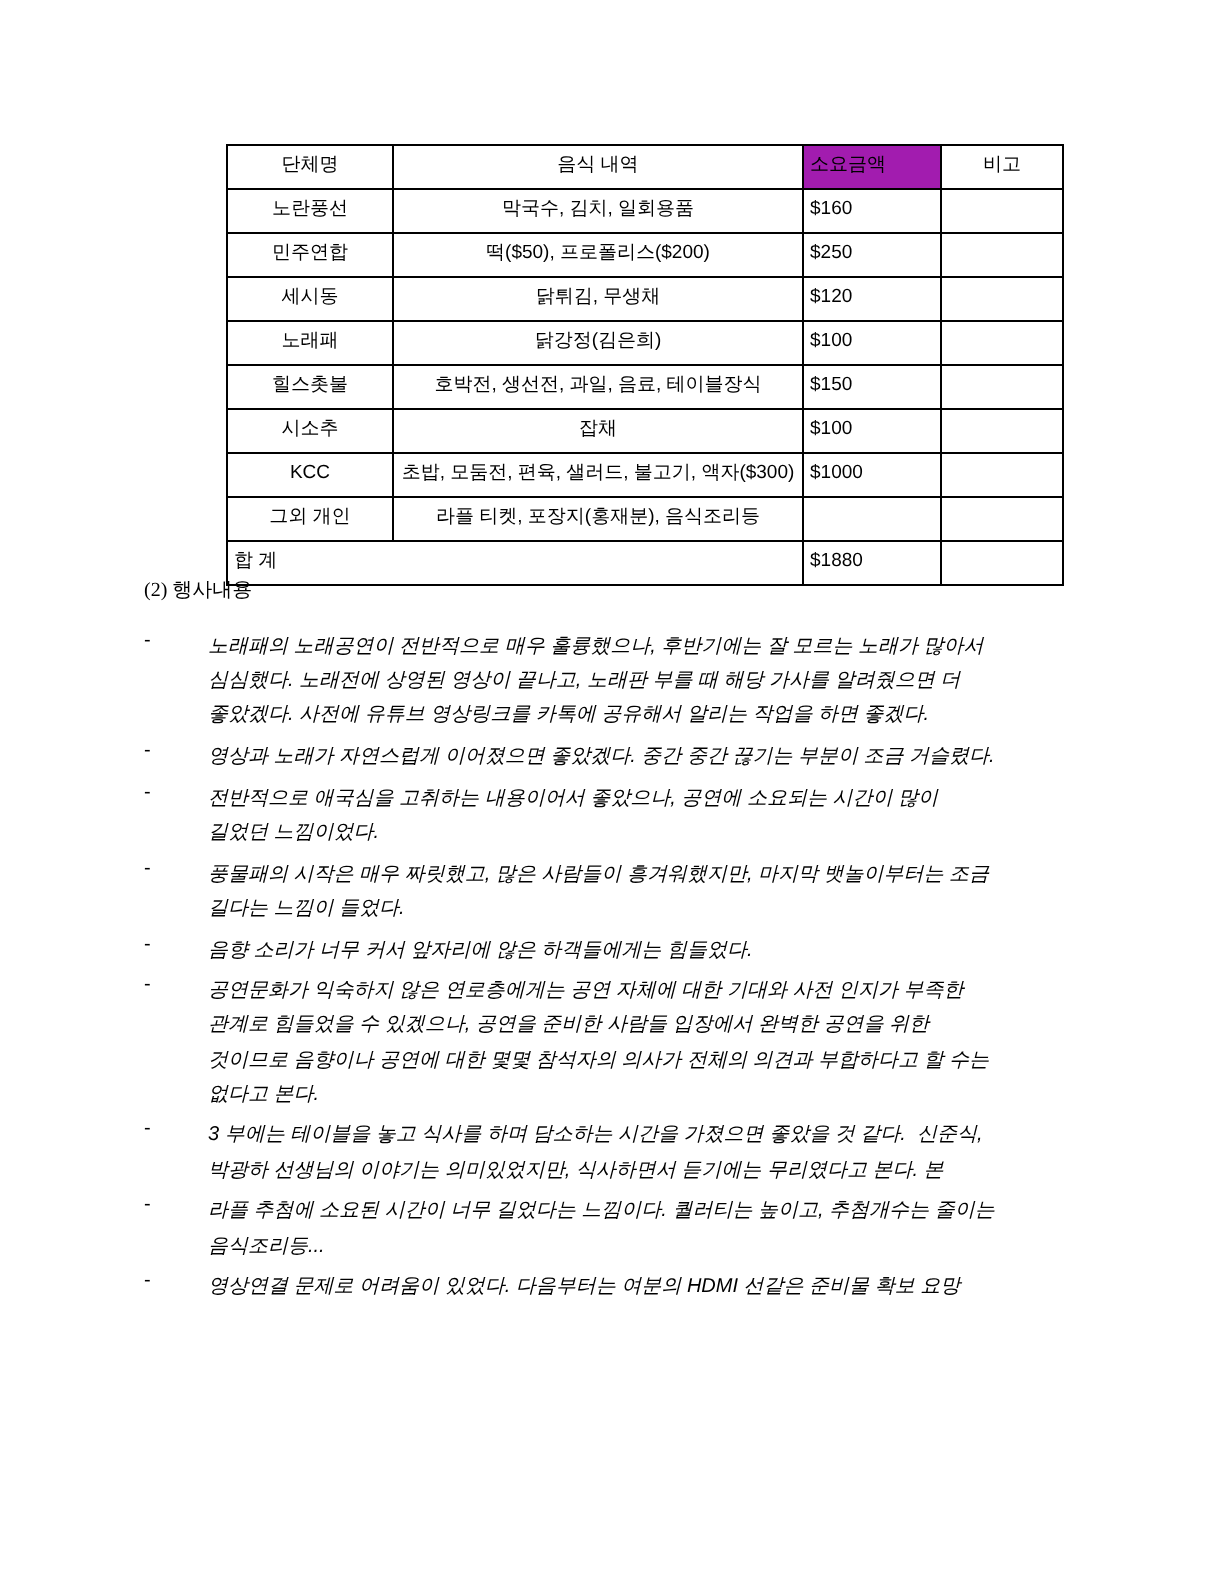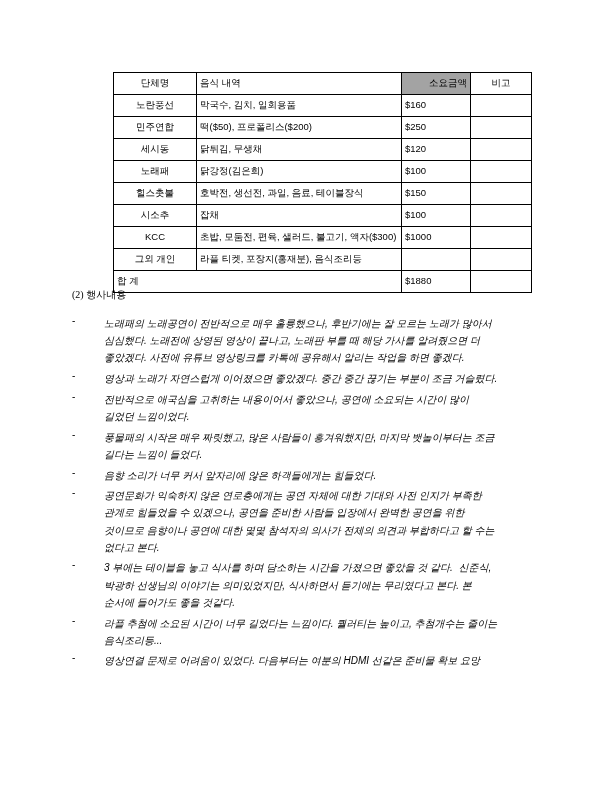--- a/index.html
+++ b/index.html
@@ -37,27 +37,27 @@
   }
   table.cost-table td, table.cost-table th {
     border: 1px solid #000000;
     padding: 2px 3px;
     height: 17px;
     vertical-align: middle;
     font-weight: normal;
     line-height: 1.15;
   }
   .c-org { width: 76px; text-align: center; }
-  .c-desc { width: 198px; text-align: left; }
+  .c-desc { width: 198px; text-align: center; }
   .c-amt { width: 62px; text-align: left; padding-left: 5px; }
   .c-note { width: 54px; }
 
   th.c-amt-head {
-    text-align: right;
-    background: #a3a3a3;
+    text-align: left;
+    background: #a21caf;
   }
   .total-label {
   }
 
   
   .section-title {
     position: absolute;
     left: 72px;
     top: 288px;
     font-size: 10px;
@@ -216,21 +216,20 @@
         <span class="ln">것이므로 음향이나 공연에 대한 몇몇 참석자의 의사가 전체의 의견과 부합하다고 할 수는</span>
         <span class="ln">없다고 본다.</span>
       </span>
     </div>
 
     <div class="bullet">
       <span class="dash">-</span>
       <span class="lines">
         <span class="ln">3 부에는 테이블을 놓고 식사를 하며 담소하는 시간을 가졌으면 좋았을 것 같다.  신준식,</span>
         <span class="ln">박광하 선생님의 이야기는 의미있었지만, 식사하면서 듣기에는 무리였다고 본다. 본</span>
-        <span class="ln">순서에 들어가도 좋을 것같다.</span>
       </span>
     </div>
 
     <div class="bullet">
       <span class="dash">-</span>
       <span class="lines">
         <span class="ln">라플 추첨에 소요된 시간이 너무 길었다는 느낌이다. 퀄러티는 높이고, 추첨개수는 줄이는</span>
         <span class="ln">음식조리등...</span>
       </span>
     </div>

